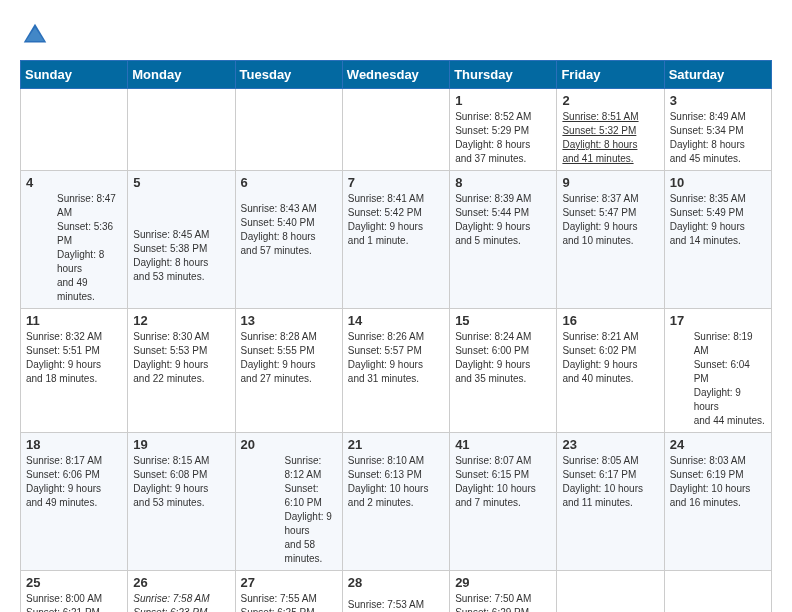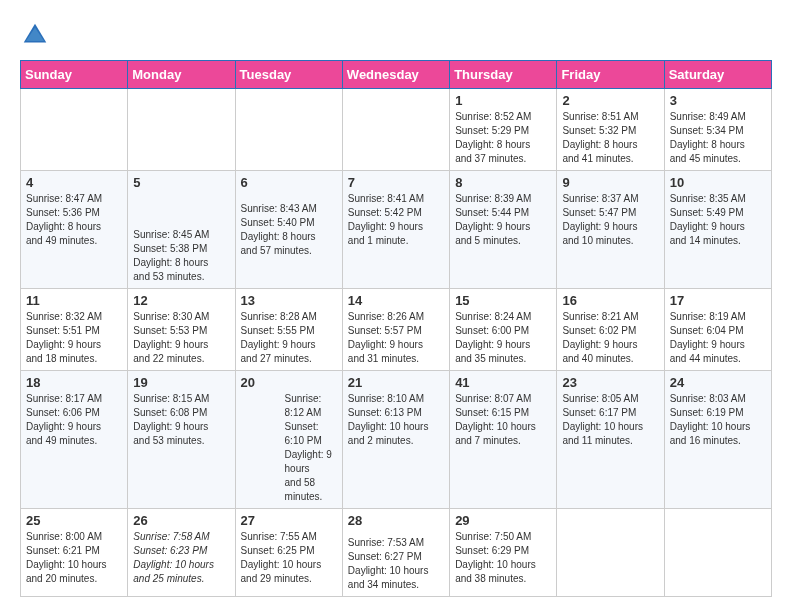--- a/index.html
+++ b/index.html
@@ -43,21 +43,21 @@
     .calendar-subtitle {
       font-size: 16px;
       color: #555;
     }
     .calendar {
       width: 100%;
       border-collapse: collapse;
       table-layout: fixed;
     }
     .calendar th {
-      background: #ec4899;
+      background: #0369a1;
       color: #fff;
       padding: 6px 4px;
       font-size: 13px;
       font-weight: bold;
       text-align: left;
       border: 1px solid #2a6fba;
     }
     .calendar td {
       border: 1px solid #ccc;
       vertical-align: top;
@@ -124,37 +124,37 @@
         <td class="empty-cell"></td>
         <td>
           <div class="day-number">1</div>
           <div class="day-info" style="white-space: pre-line;">Sunrise: 8:52 AM
 Sunset: 5:29 PM
 Daylight: 8 hours
 and 37 minutes.</div>
         </td>
         <td>
           <div class="day-number">2</div>
-          <div class="day-info" style="white-space: pre-line;">Sunrise: 8:51 AM
+          <div class="day-info" style="white-space: pre-line; text-decoration: underline;">Sunrise: 8:51 AM
 Sunset: 5:32 PM
 Daylight: 8 hours
 and 41 minutes.</div>
         </td>
         <td>
           <div class="day-number">3</div>
           <div class="day-info" style="white-space: pre-line;">Sunrise: 8:49 AM
 Sunset: 5:34 PM
 Daylight: 8 hours
 and 45 minutes.</div>
         </td>
       </tr>
       <tr>
         <td>
           <div class="day-number">4</div>
-          <div class="day-info" style="white-space: pre-line;">Sunrise: 8:47 AM
+          <div class="day-info" style="white-space: pre-line; margin-left: 31px;">Sunrise: 8:47 AM
 Sunset: 5:36 PM
 Daylight: 8 hours
 and 49 minutes.</div>
         </td>
         <td>
           <div class="day-number">5</div>
           <div class="day-info" style="white-space: pre-line; margin-top: 38px;">Sunrise: 8:45 AM
 Sunset: 5:38 PM
 Daylight: 8 hours
 and 53 minutes.</div>
@@ -233,21 +233,21 @@
         </td>
         <td>
           <div class="day-number">16</div>
           <div class="day-info" style="white-space: pre-line;">Sunrise: 8:21 AM
 Sunset: 6:02 PM
 Daylight: 9 hours
 and 40 minutes.</div>
         </td>
         <td>
           <div class="day-number">17</div>
-          <div class="day-info" style="white-space: pre-line;">Sunrise: 8:19 AM
+          <div class="day-info" style="white-space: pre-line; margin-left: 24px;">Sunrise: 8:19 AM
 Sunset: 6:04 PM
 Daylight: 9 hours
 and 44 minutes.</div>
         </td>
       </tr>
       <tr>
         <td>
           <div class="day-number">18</div>
           <div class="day-info" style="white-space: pre-line;">Sunrise: 8:17 AM
 Sunset: 6:06 PM

